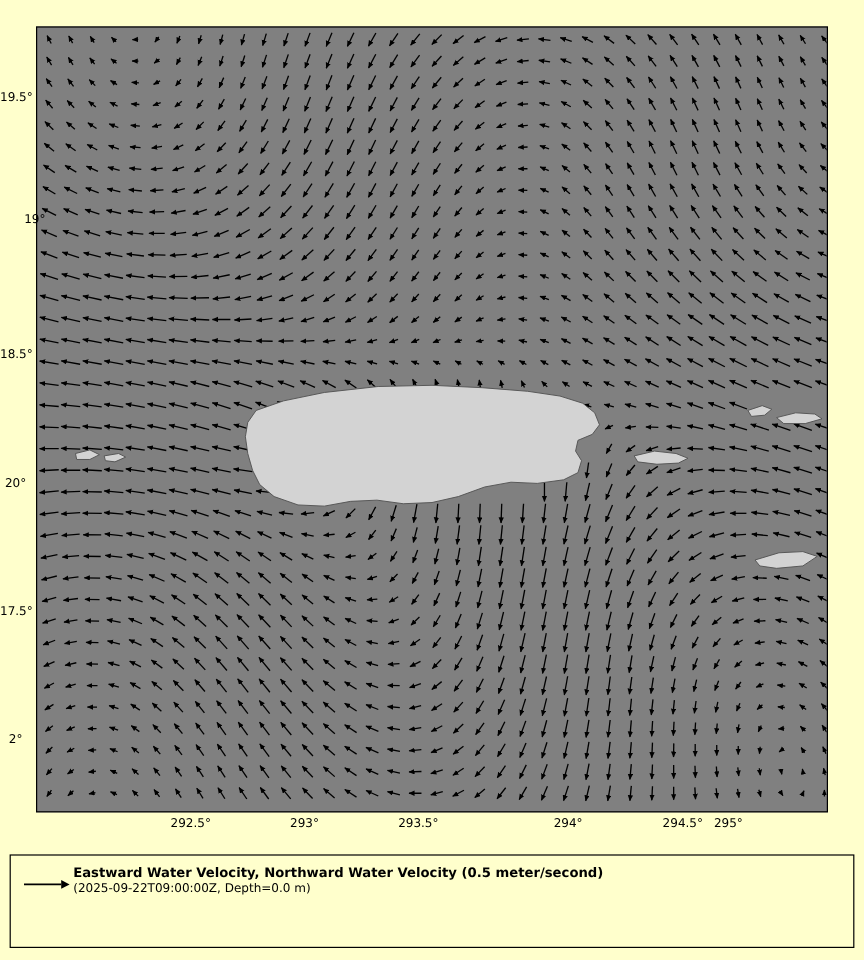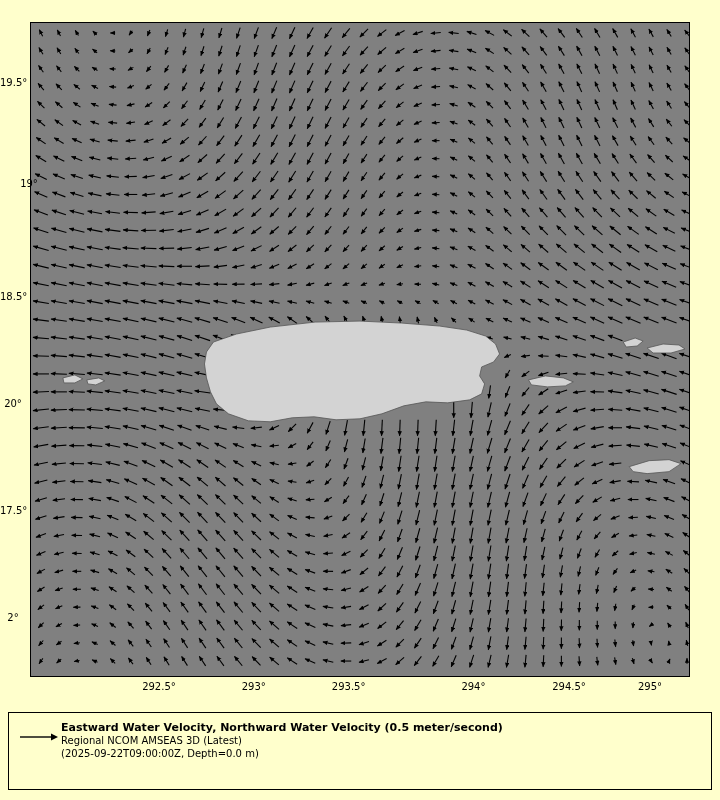--- a/index.html
+++ b/index.html
@@ -1391,36 +1391,35 @@
     </svg>
   </div>
 
   <div id="x-axis">
       <div class="axis-label x-label" style="left: 64.1379px; margin-top: 44px;">292°</div>
       <div class="axis-label x-label" style="left: 158.966px;">292.5°</div>
       <div class="axis-label x-label" style="left: 253.793px;">293°</div>
       <div class="axis-label x-label" style="left: 348.621px;">293.5°</div>
       <div class="axis-label x-label" style="left: 443.448px; margin-left: 30px;">294°</div>
       <div class="axis-label x-label" style="left: 521px; margin-left: 48px;">294.5°</div>
-      <div class="axis-label x-label" style="left: 650px;">295°</div>
+      <div class="axis-label x-label" style="left: 607px;">295°</div>
     </div>
   <div id="y-axis">
       <div class="axis-label y-label" style="top: 617.065px;">2°</div>
       <div class="axis-label y-label" style="top: 510.039px;">17.5°</div>
       <div class="axis-label y-label" style="top: 403.013px;">20°</div>
       <div class="axis-label y-label" style="top: 295.987px;">18.5°</div>
       <div class="axis-label y-label" style="top: 183px; padding-left: 16px;">19°</div>
       <div class="axis-label y-label" style="top: 81.9346px;">19.5°</div>
     </div>
 
   <div id="caption-box">
     <svg id="arrow-key" viewBox="0 0 40 12">
       <line x1="1" y1="6" x2="32" y2="6" stroke="#000000" stroke-width="1.4"></line>
       <path d="M32,2.4 L39,6 L32,9.6 z" fill="#000000"></path>
     </svg>
     <div id="caption-text">
       <div id="caption-title">Eastward Water Velocity, Northward Water Velocity (0.5 meter/second)</div>
-      <div class="caption-line">Regional NCOM AMSEAS 3D (Latest)</div>
       <div class="caption-line">(2025-09-22T09:00:00Z, Depth=0.0 m)</div>
     </div>
   </div>
 
 </div>
 
 </body></html>

